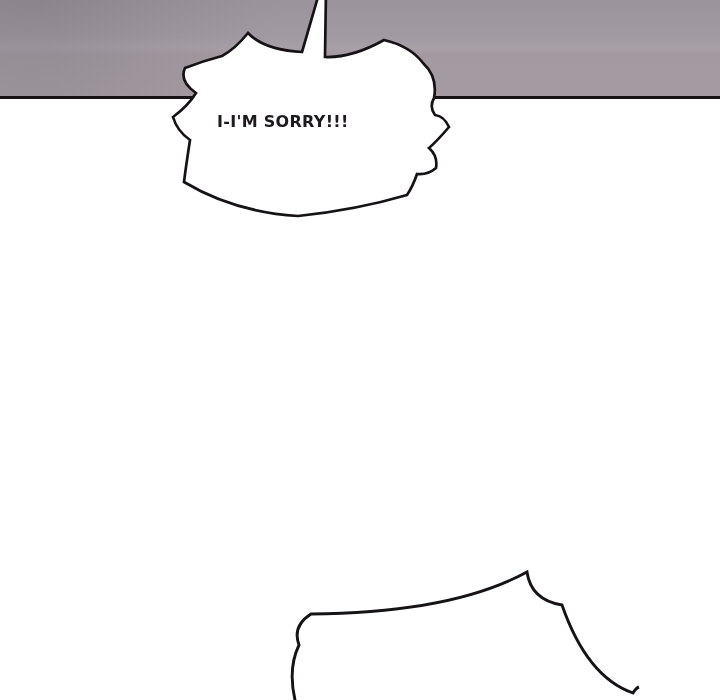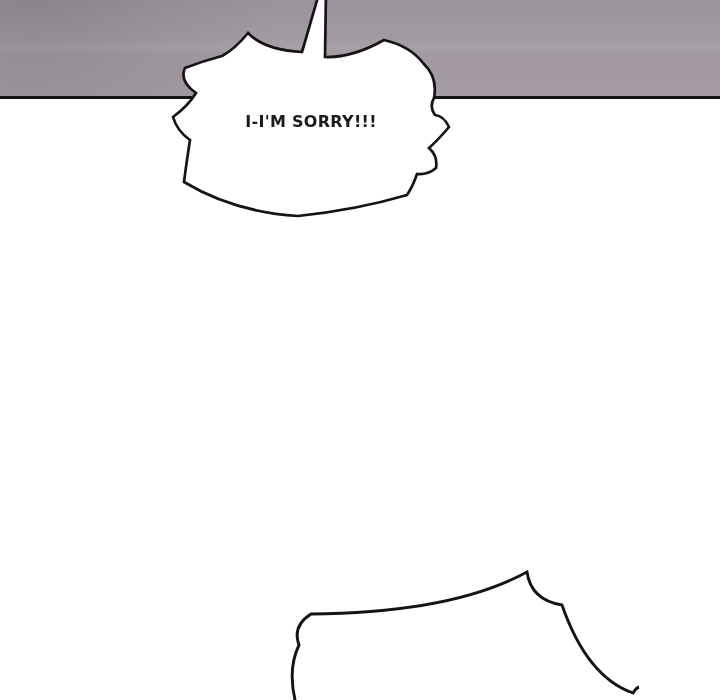--- a/index.html
+++ b/index.html
@@ -41,21 +41,20 @@
     stroke-miterlimit: 9;
     stroke-linejoin: miter;
   }
   .bubble-text {
     position: absolute;
     left: 217px;
     top: 110px;
     width: 188px;
     height: 24px;
     line-height: 24px;
-    text-align: center;
     white-space: nowrap;
     font-size: 16px;
     font-weight: 700;
     letter-spacing: 0.3px;
     color: var(--text-ink, #1d191d);
     user-select: none;
   }
 </style>
 </head>
 <body>

